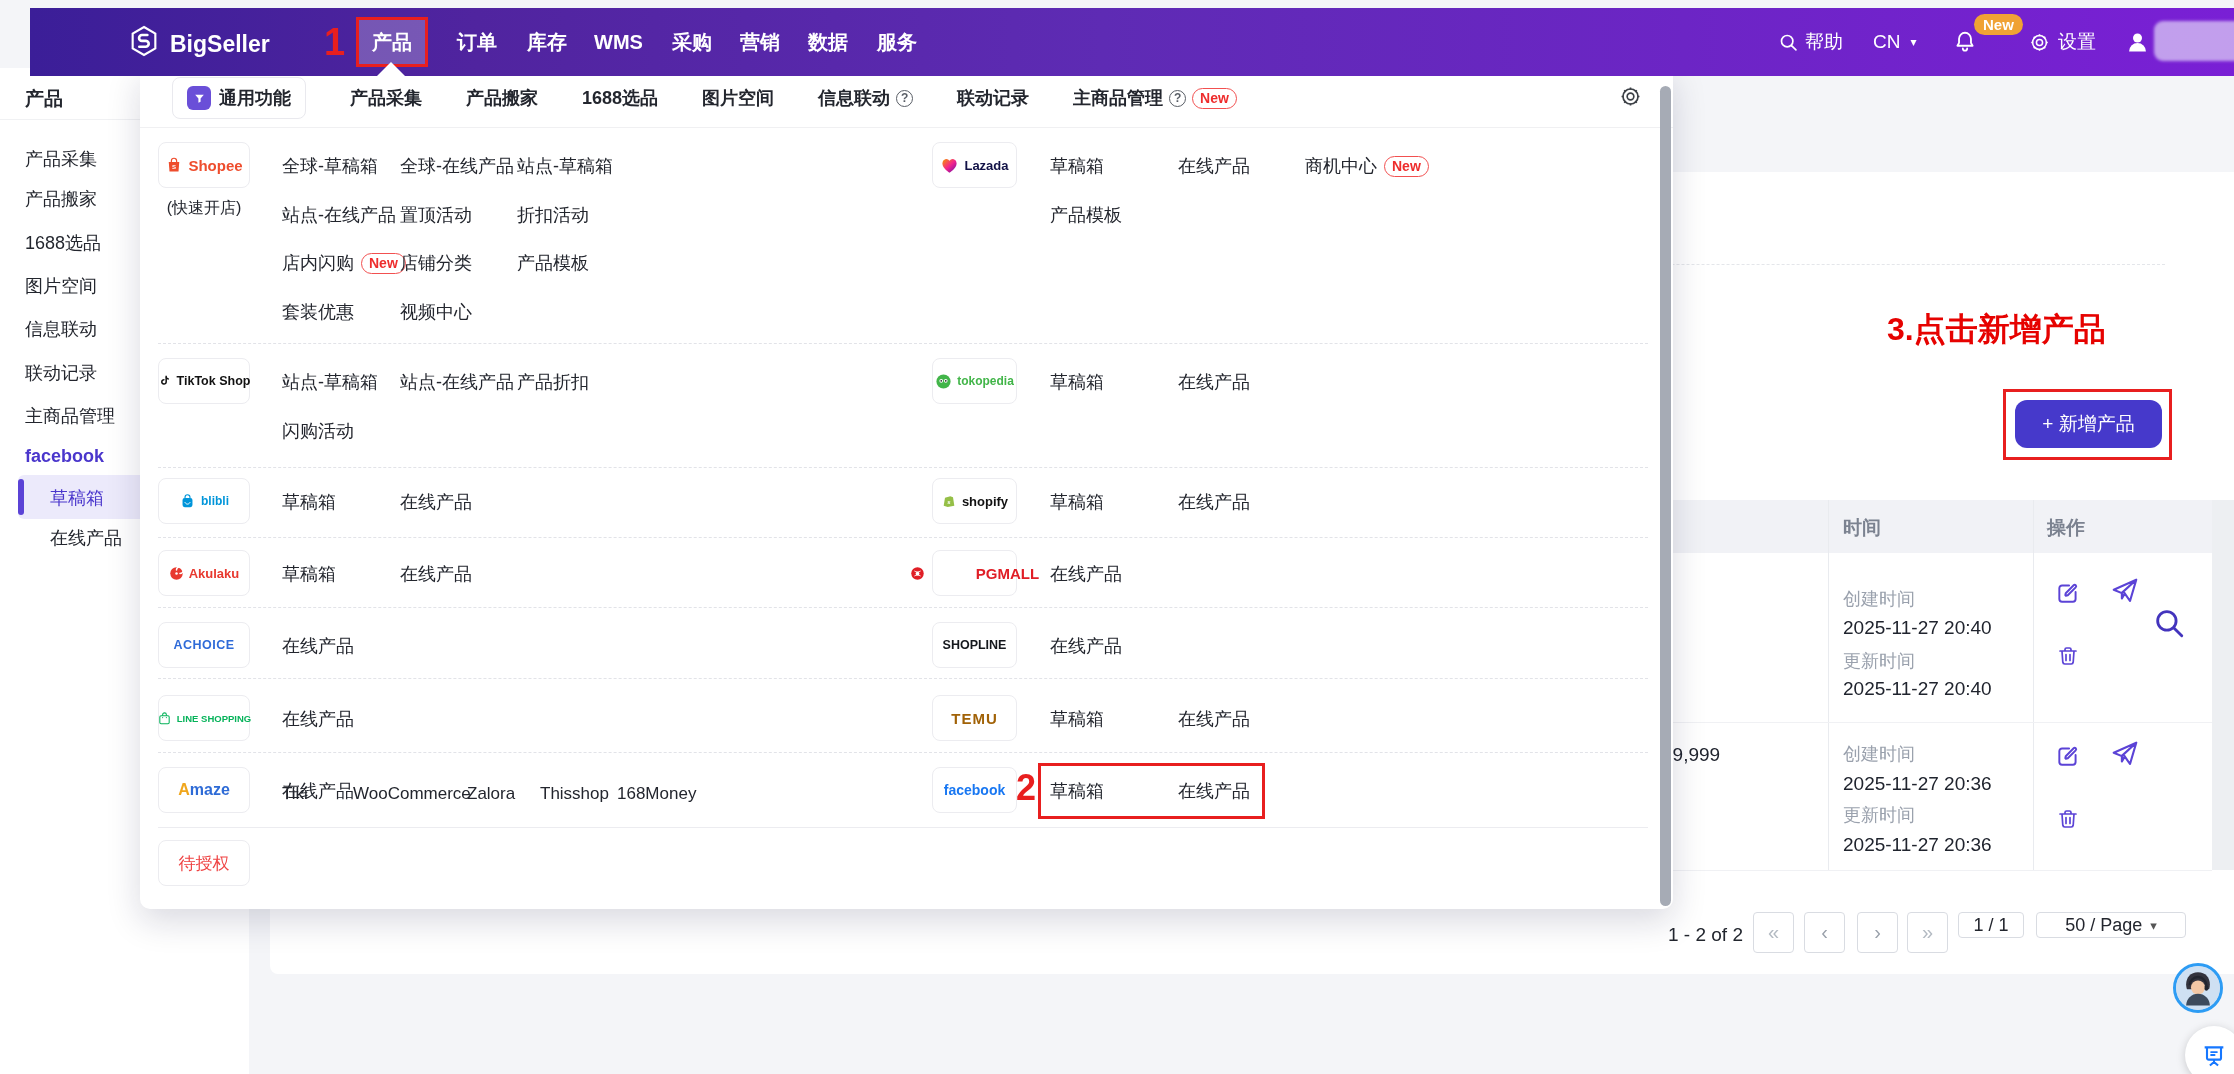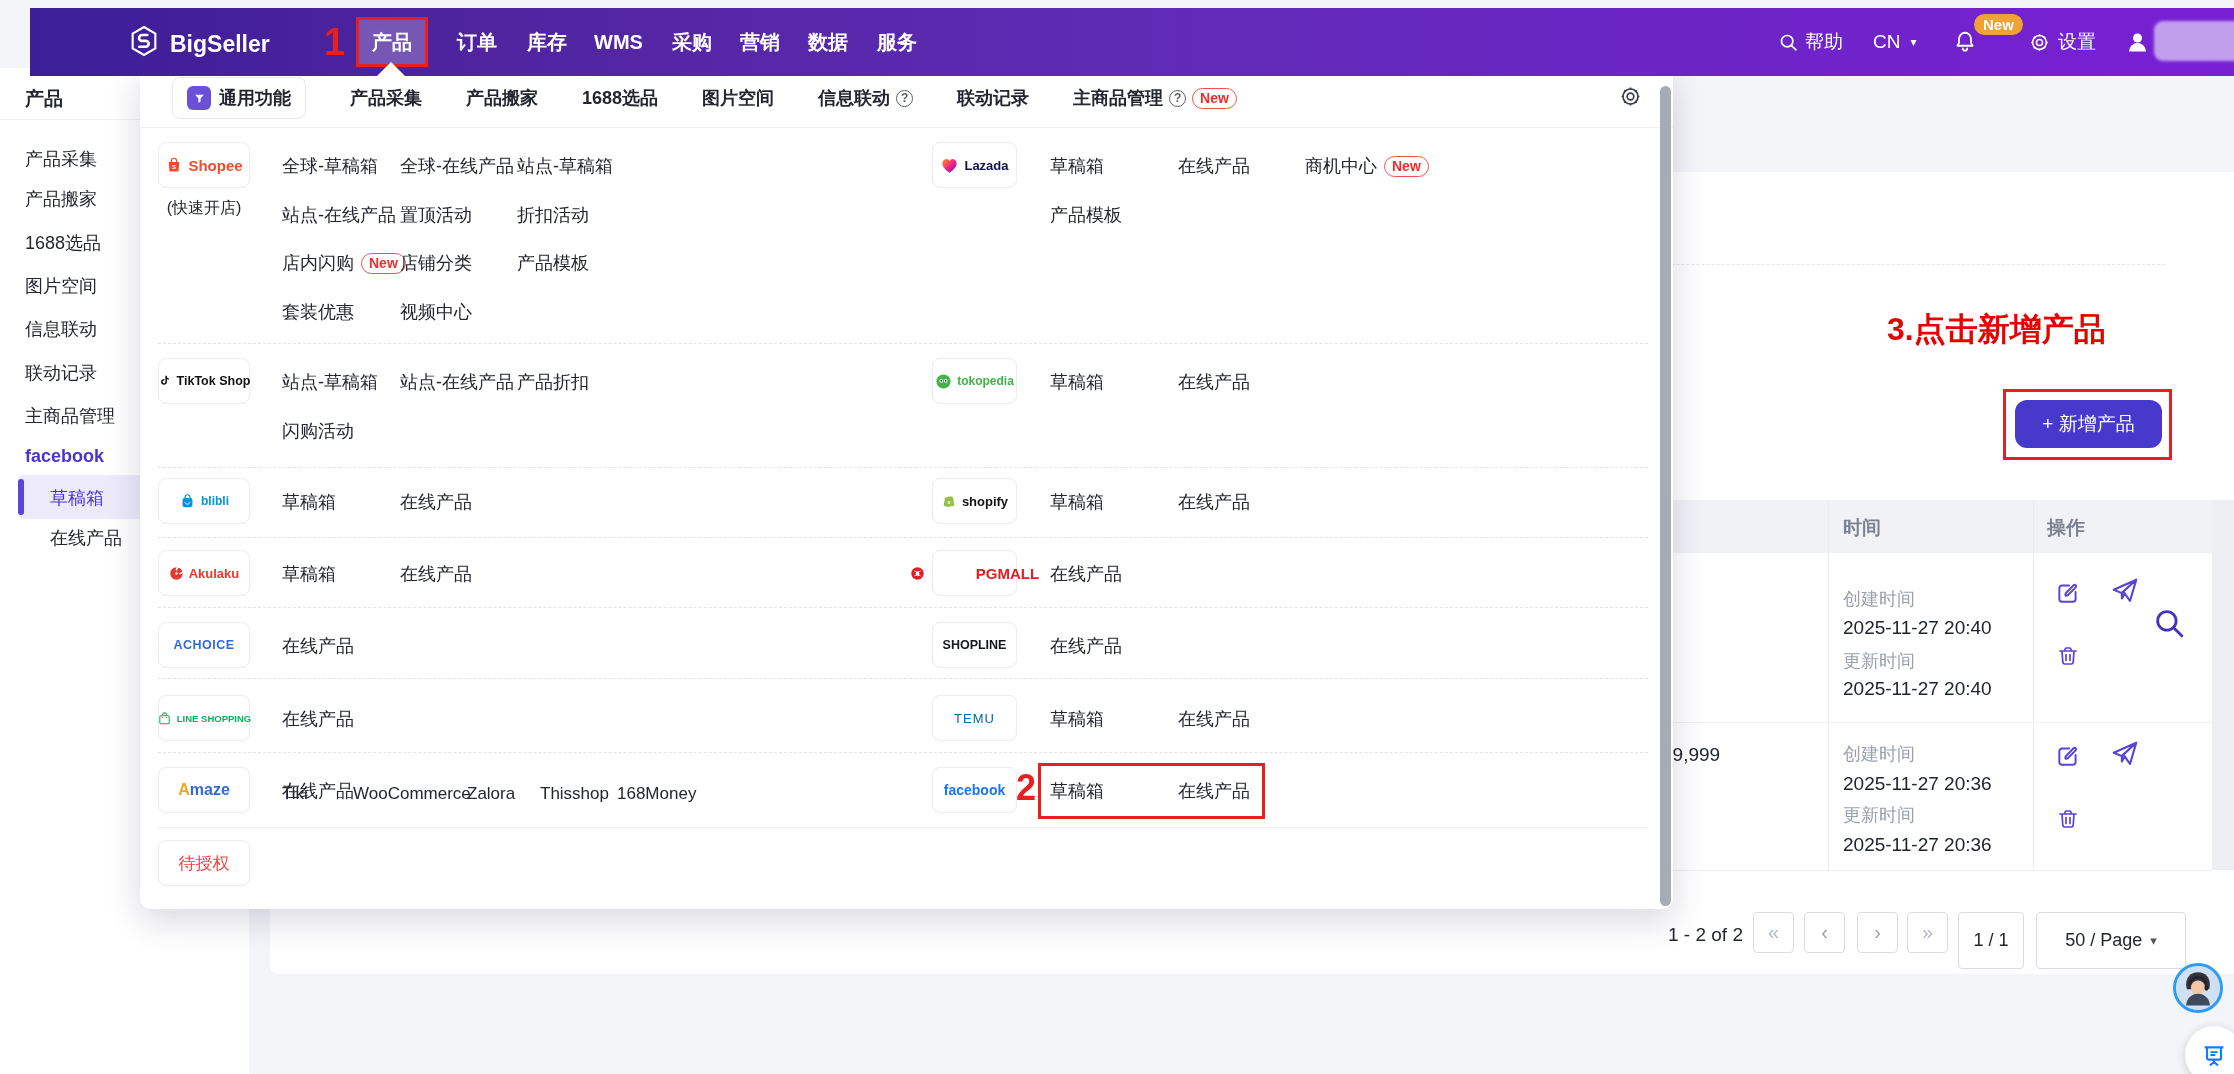--- a/index.html
+++ b/index.html
@@ -44,21 +44,21 @@
   .vline{position:absolute;top:328px;width:1px;height:370px;background:#e9ebef;}
   .hline{position:absolute;left:0;width:1942px;border-top:1px solid #f0f1f4;}
   .strip{position:absolute;left:1942px;top:328px;width:22px;height:370px;background:#edeff2;}
   .tlabel{position:absolute;left:1573px;font-size:18px;color:#9aa1ad;white-space:nowrap;}
   .tval{position:absolute;left:1573px;font-size:19px;color:#20242e;white-space:nowrap;}
   .price{position:absolute;left:1392px;font-size:19px;color:#20242e;}
   .opico{position:absolute;cursor:pointer;}
   .pgtext{position:absolute;top:752px;font-size:19px;color:#22262e;}
   .pgbtn{position:absolute;top:740px;width:41px;height:41px;border:1px solid #d9dce2;border-radius:4px;background:#fff;
     display:flex;align-items:center;justify-content:center;font-size:20px;cursor:pointer;}
-  .pgbox{position:absolute;top:740px;height:57px;border:1px solid #d9dce2;border-radius:4px;background:#fff;
+  .pgbox{position:absolute;top:740px;height:26px;border:1px solid #d9dce2;border-radius:4px;background:#fff;
     display:flex;align-items:center;justify-content:center;font-size:18px;cursor:pointer;gap:8px;}
   
   .mega{position:absolute;left:140px;top:68px;width:1533px;height:841px;background:#fff;z-index:40;
     border-radius:0 0 10px 10px;box-shadow:0 12px 34px rgba(20,16,60,.16);}
   .mhead{position:absolute;left:32px;top:7px;height:46px;display:flex;align-items:center;gap:44px;}
   .gbox{display:flex;align-items:center;gap:8px;border:1px solid #e9e9ee;border-radius:8px;height:42px;padding:0 14px;
     font-size:18px;font-weight:bold;cursor:pointer;}
   .gicon{width:24px;height:24px;border-radius:6px;background:#6a4fd8;display:flex;align-items:center;justify-content:center;}
   .mlink{font-size:18px;font-weight:600;color:#23262e;cursor:pointer;display:flex;align-items:center;gap:6px;white-space:nowrap;}
   .helpc{width:17px;height:17px;border:1.5px solid #595e66;border-radius:50%;font-size:12px;font-weight:bold;color:#595e66;
@@ -89,21 +89,21 @@
   .b-tokopedia{color:#42b549;font-weight:bold;font-size:12px;}
   .b-blibli{color:#0095da;font-weight:800;font-size:12px;text-align:right;}
   .b-akulaku{color:#e8392f;font-weight:bold;font-size:13px;}
   .b-achoice{color:#2f6bd8;font-weight:800;font-size:12.5px;letter-spacing:.5px;}
   .b-line{color:#06b35a;font-weight:800;font-size:9.5px;}
   .b-amaze{color:#2e6bd6;font-weight:bold;font-size:16px;}
   .b-amaze::first-letter{color:#f0a61c;}
   .b-shopify{color:#111;font-weight:800;font-size:13px;}
   .b-pgmall{color:#e01e26;font-weight:800;font-size:15px;margin-left:46px;}
   .b-shopline{color:#15181d;font-weight:800;font-size:12.5px;}
-  .b-temu{color:#0369a1;font-weight:400;font-size:13px;letter-spacing:1px;}
+  .b-temu{color:#a16207;font-weight:700;font-size:15px;letter-spacing:1px;}
   .b-facebook{color:#1877f2;font-weight:bold;font-size:14px;}
   .b-pend{font-size:17px;color:#ef4444;}
   
   .avatar{position:absolute;left:2173px;top:963px;width:50px;height:50px;border-radius:50%;border:3px solid #2d9cf4;
     overflow:hidden;z-index:30;cursor:pointer;background:#cfe0f2;}
   .chatfab{position:absolute;left:2185px;top:1026px;width:58px;height:58px;border-radius:50%;background:#fff;
     box-shadow:0 2px 10px rgba(0,0,0,.18);display:flex;align-items:center;justify-content:center;z-index:30;cursor:pointer;}
 </style>
 </head>
 <body>

